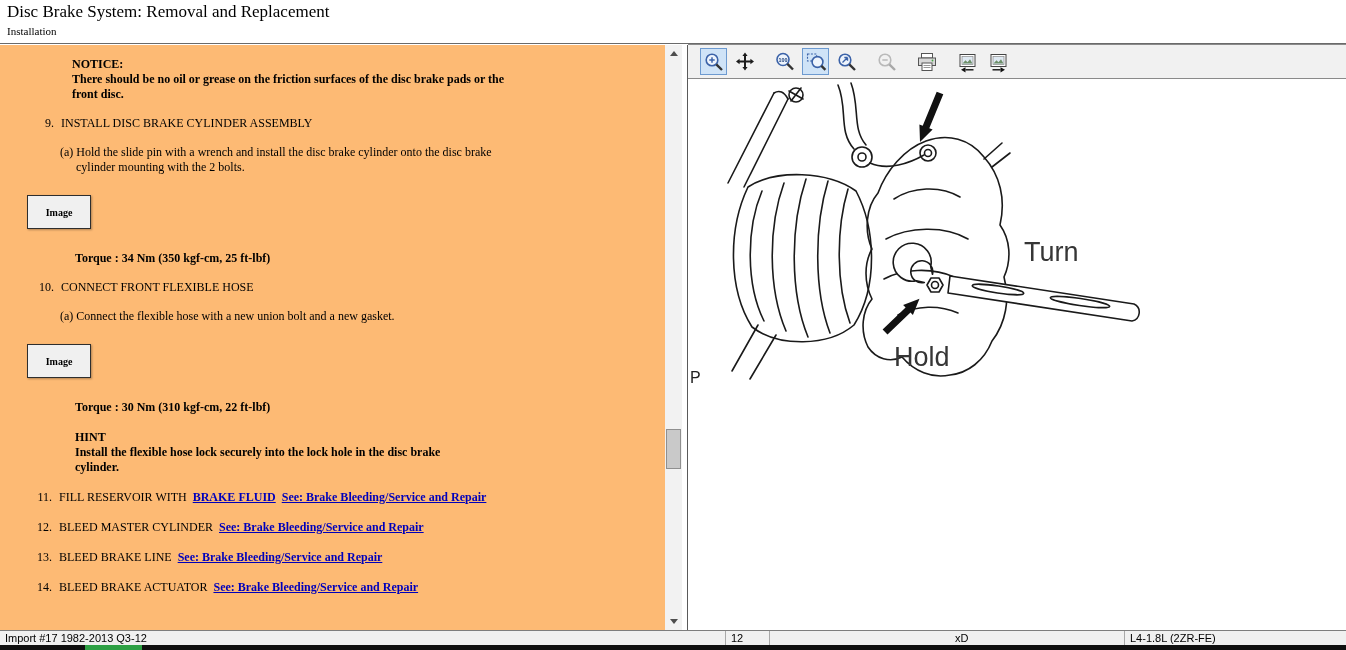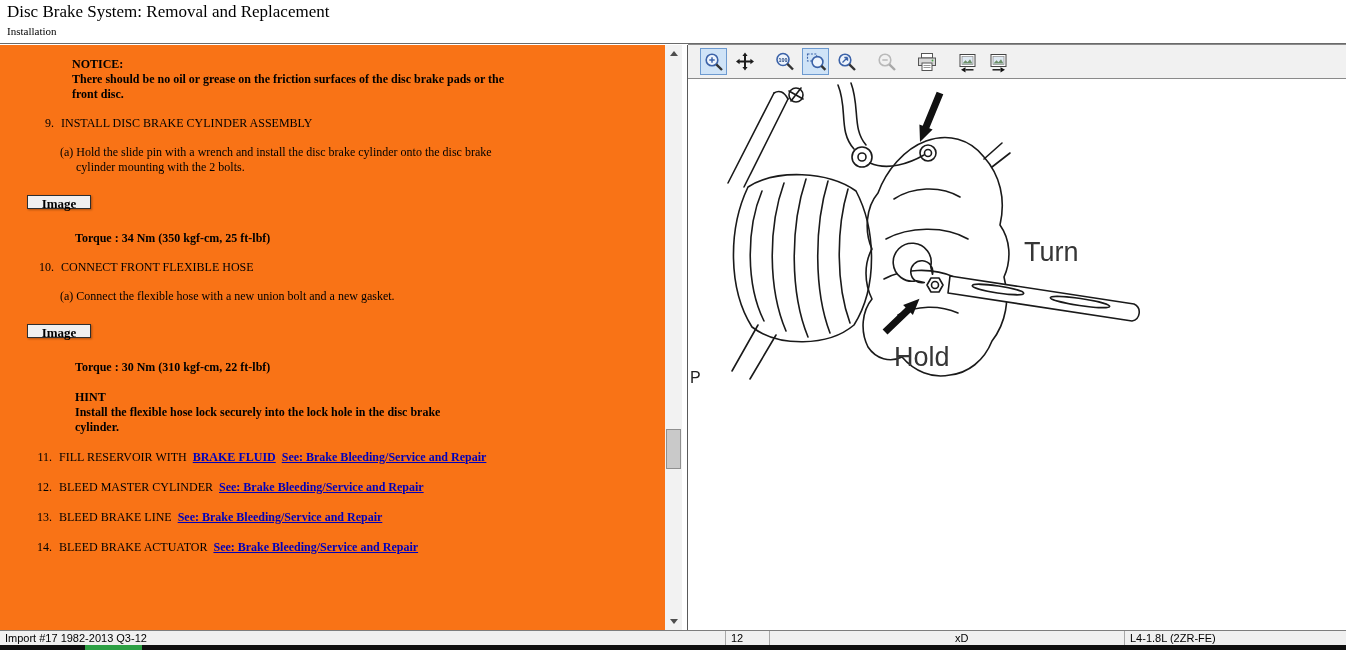--- a/index.html
+++ b/index.html
@@ -7,32 +7,32 @@
               font-family:"Liberation Serif", serif; color:#000; }
   .app { position:absolute; left:0; top:0; width:1346px; height:650px; }
 
   
   .header { position:absolute; left:0; top:0; width:1346px; height:44px;
             background:#fff; border-bottom:1px solid #6a6a6a; }
   .title { position:absolute; left:7px; top:2px; font-size:17px; }
   .subtitle { position:absolute; left:7px; top:25px; font-size:11px; }
 
   
-  .left-pane { position:absolute; left:0; top:45px; width:682px; height:585px; background:#f97316; }
+  .left-pane { position:absolute; left:0; top:45px; width:682px; height:585px; background:#fdba74; }
   .doc { position:absolute; left:0; top:0; width:663px; height:585px; overflow:hidden;
          font-size:12px; line-height:15px; }
   .bold { font-weight:bold; }
   .notice-block { margin:12px 0 0 72px; }
   .notice-text { width:452px; }
   .step-heading { margin-top:14px; padding-left:34px; }
   .num { display:inline-block; width:20px; text-align:right; margin-right:7px; }
   .substep { margin:14px 0 0 76px; text-indent:-16px; width:448px; }
-  .img-btn { display:block; margin:20px 0 0 27px; width:64px; height:14px;
+  .img-btn { display:block; margin:20px 0 0 27px; width:64px; height:34px;
              background:#f0f0f0; border:1px solid #2e2e2e; font-family:"Liberation Serif",serif;
-             font-weight:bold; font-size:13px; box-shadow:1px 1px 2px rgba(0,0,0,.3); cursor:pointer; }
+             font-weight:bold; font-size:10px; box-shadow:1px 1px 2px rgba(0,0,0,.3); cursor:pointer; }
   .torque { margin:22px 0 0 75px; }
   .hint-label { margin:15px 0 0 75px; }
   .hint-text { margin:0 0 0 75px; width:402px; }
   .list-item { margin-top:15px; padding-left:32px; white-space:nowrap; }
   .doclink { color:#0000bb; font-weight:bold; text-decoration:underline; margin-left:6px; cursor:pointer; }
   a:empty { display:none; }
 
   
   .scrollbar { position:absolute; right:0; top:0; width:17px; height:585px; background:#f2f2f2; }
   .sb-btn { position:absolute; left:0; width:17px; height:17px; background:#f2f2f2;

